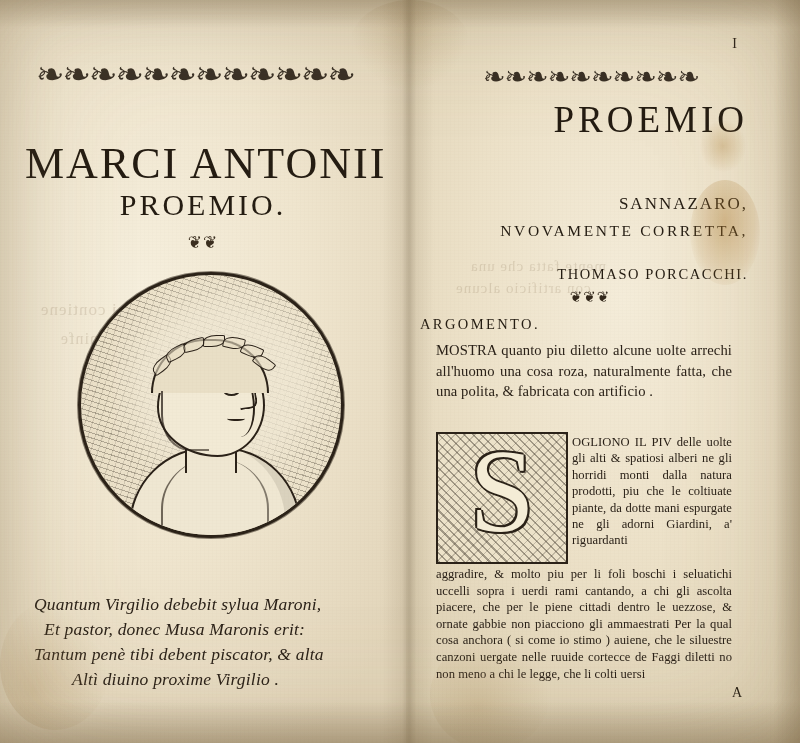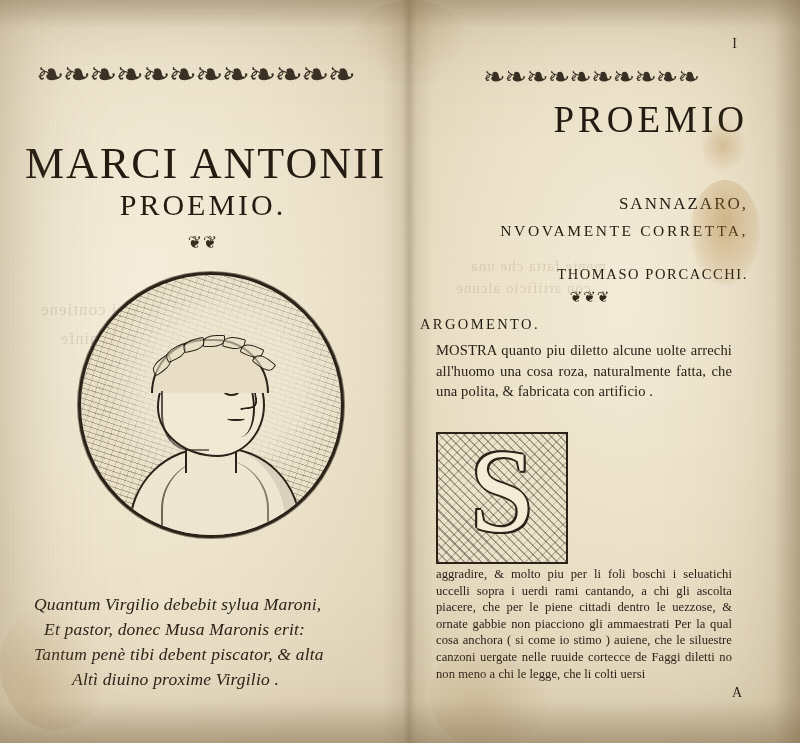--- a/index.html
+++ b/index.html
@@ -556,20 +556,21 @@
 
   <div class="orn-small-r">❦❦❦</div>
   <div class="argomento">ARGOMENTO.</div>
   <div class="arg-body">MOSTRA quanto piu diletto alcune uolte arrechi all'huomo una cosa roza, naturalmente fatta, che una polita, &amp; fabricata con artificio .</div>
 
   <div class="initial-block">
     <div class="tex"></div>
     <div class="letter">S</div>
   </div>
 
+  <div class="col-right">OGLIONO IL PIV delle uolte gli alti &amp; spatiosi alberi ne gli horridi monti dalla natura prodotti, piu che le coltiuate piante, da dotte mani espurgate ne gli adorni Giardini, a' riguardanti</div>
   <div class="full-lines">aggradire, &amp; molto piu per li foli boschi i seluatichi uccelli sopra i uerdi rami cantando, a chi gli ascolta piacere, che per le piene cittadi dentro le uezzose, &amp; ornate gabbie non piacciono gli ammaestrati Per la qual cosa anchora ( si come io stimo ) auiene, che le siluestre canzoni uergate nelle ruuide cortecce de Faggi diletti no non meno a chi le legge, che li colti uersi</div>
   <div class="signature">A</div>
 
   <div class="bleed" style="left:470px; top:258px; font-size:15px;">mente fatta che una</div>
   <div class="bleed" style="left:455px; top:280px; font-size:15px;">con artificio alcune</div>
 
   <div class="stain stain-a"></div>
   <div class="stain stain-b"></div>
   <div class="stain stain-c"></div>
   <div class="stain stain-d"></div>

